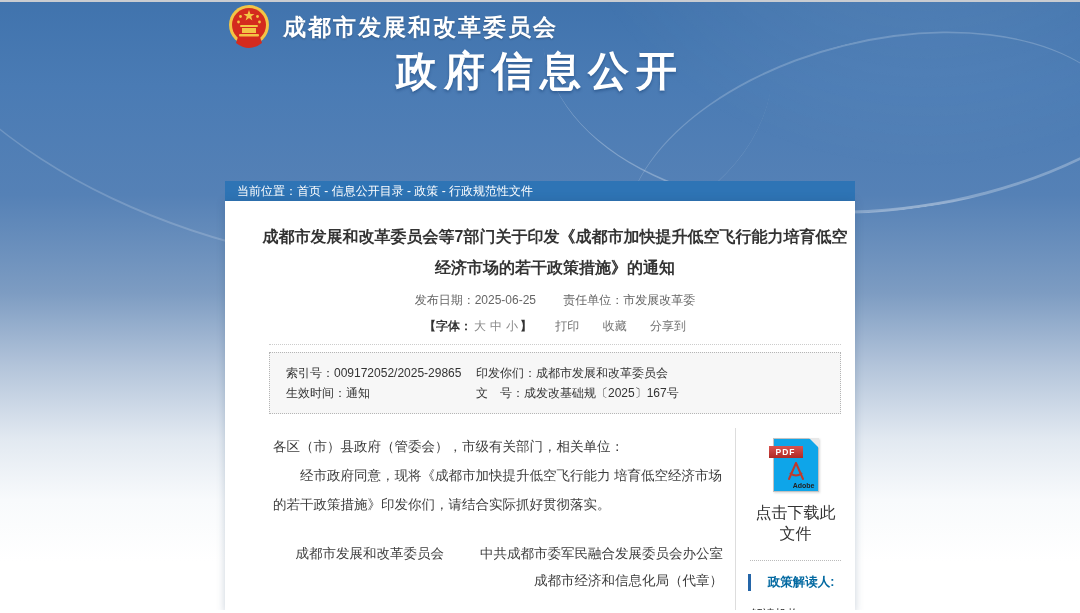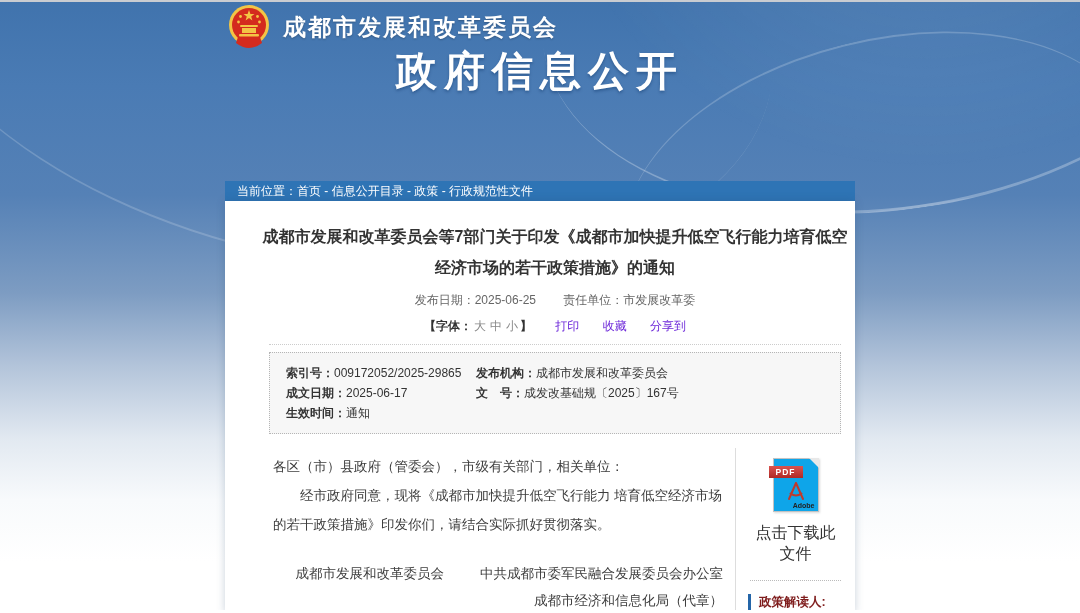--- a/index.html
+++ b/index.html
@@ -37,28 +37,28 @@
   .panel { position:absolute; left:225px; top:201px; width:630px; height:412px;
     background:#ffffff; box-shadow:0 0 8px rgba(40,70,110,.25); z-index:4;padding-left:30px; }
 
   .doc-title { margin:20px auto 0; width:586px; text-align:center; font-size:16px;
     font-weight:bold; color:#333; line-height:1.95; }
   .doc-meta { text-align:center; margin-top:9px; font-size:12px; color:#666; }
   .doc-meta span { margin:0 12px; }
   .toolbar { text-align:center; margin-top:9px; font-size:12px; color:#555; }
   .toolbar .fb { color:#333; font-weight:bold;text-align:right; }
   .toolbar .fs { color:#888; margin:0 2px; cursor:pointer; }
-  .toolbar .tb { color:#6d28d9; margin-left:20px; cursor:pointer; }
+  .toolbar .tb { color:#737373; margin-left:20px; cursor:pointer; }
   .dotted-sep { border-top:1px dotted #ccc; margin:9px 14px 0; }
 
   .meta-box { margin:7px 14px 0; background:#f7f7f7; border:1px dotted #b5b5b5;
     padding:10px 16px; display:flex; font-size:12px; color:#333; }
   .meta-col1 { width:190px; } .meta-col2 { width:168px; } .meta-col3 { flex:1; }
   .meta-field { line-height:20px; white-space:nowrap; }
-  .meta-field b { font-weight:bold; }
+  .meta-field b { font-weight:normal; }
 
   .content-row { display:flex; margin-top:14px; height:220px; }
   .left-col { width:481px; padding:4px 12px 0 18px; border-right:1px solid #ddd;
     font-family:"Liberation Serif", serif; font-size:13.5px; color:#3d3d3d; }
   .left-col p { line-height:2.15; }
   .indent { text-indent:2em; }
   .sig-block { margin-top:22px; }
   .sig-line { display:flex; justify-content:flex-end; gap:36px; line-height:1.98;
     font-size:13.5px; color:#3d3d3d; }
 
@@ -67,22 +67,22 @@
   .pdf-icon { position:relative; display:inline-block; width:46px; height:54px;
     background:#0ea5e9; border:1px solid #c2c2c2; box-shadow:1px 1px 2px rgba(0,0,0,.15); cursor:pointer; }
   .pdf-fold { position:absolute; top:-1px; right:-1px; width:0; height:0;
     border-left:10px solid transparent; border-top:10px solid #e8e8e8; }
   .pdf-banner { position:absolute; top:7px; left:-5px; background:linear-gradient(180deg,#d9534f,#b02a25);
     color:#fff; font-size:8.5px; font-weight:bold; padding:1px 7px; letter-spacing:1px; }
   .pdf-glyph { position:absolute; top:22px; left:10px; }
   .pdf-adobe { position:absolute; bottom:2px; right:3px; font-size:7px; font-weight:bold; color:#222; }
   .download-text { font-size:16px; color:#333; margin-top:7px; cursor:pointer; }
   .side-sep { border-top:1px dotted #bbb; margin:15px 2px 13px; }
-  .side-heading { color:#7f1d1d; font-weight:bold; font-size:12.5px;
-    border-left:3px solid #2465a8; padding-left:8px; cursor:pointer; }
+  .side-heading { color:#0369a1; font-weight:bold; font-size:12.5px;
+    border-left:3px solid #2465a8; padding-left:8px; cursor:pointer;text-align:center; }
   .side-info { margin-top:13px; font-size:12px; color:#333; line-height:1.75; padding-left:3px; }
 </style>
 </head>
 <body>
 
 <div class="page">
   <div class="top-edge"></div>
   <div class="swoosh1"></div>
   <div class="swoosh2"></div>
   <div class="swoosh3"></div>
@@ -123,25 +123,24 @@
       <span class="tb">打印</span>
       <span class="tb">收藏</span>
       <span class="tb">分享到</span>
     </div>
 
     <div class="dotted-sep"></div>
 
     <div class="meta-box">
       <div class="meta-col1">
         <div class="meta-field"><b>索引号：</b><span>009172052/2025-29865</span></div>
-        <div class="meta-field"><b>成文日期：</b><span>2025-06-17</span></div>
         <div class="meta-field"><b>生效时间：</b><span>通知</span></div>
       </div>
       <div class="meta-col3">
-        <div class="meta-field"><b>发布机构：</b><span>成都市发展和改革委员会</span></div>
+        <div class="meta-field"><b>印发你们：</b><span>成都市发展和改革委员会</span></div>
         <div class="meta-field"><b>文　号：</b><span>成发改基础规〔2025〕167号</span></div>
       </div>
     </div>
 
     <div class="content-row">
       <div class="left-col">
         <p>各区（市）县政府（管委会），市级有关部门，相关单位：</p>
         <p class="indent">经市政府同意，现将《成都市加快提升低空飞行能力 培育低空经济市场的若干政策措施》印发你们，请结合实际抓好贯彻落实。</p>
         <div class="sig-block">
           <div class="sig-line">

